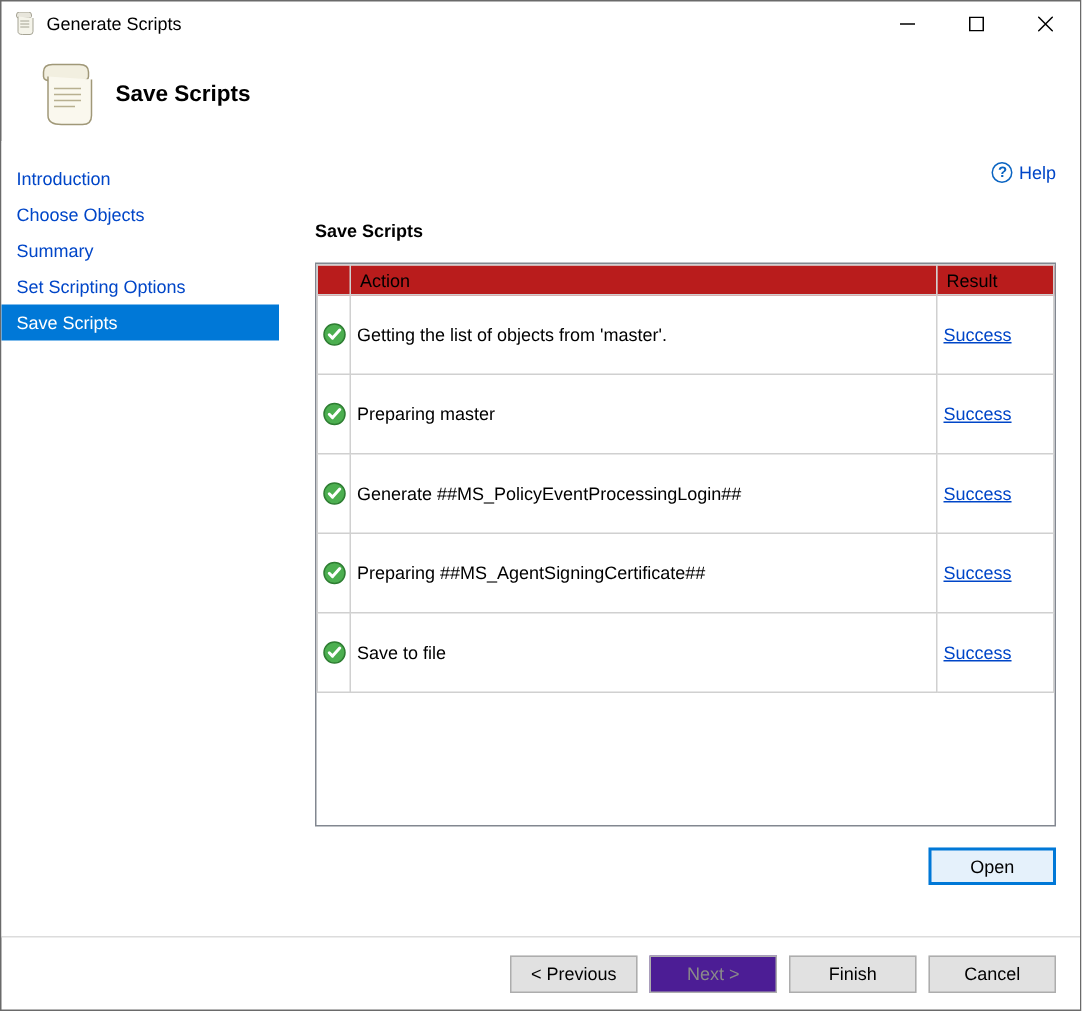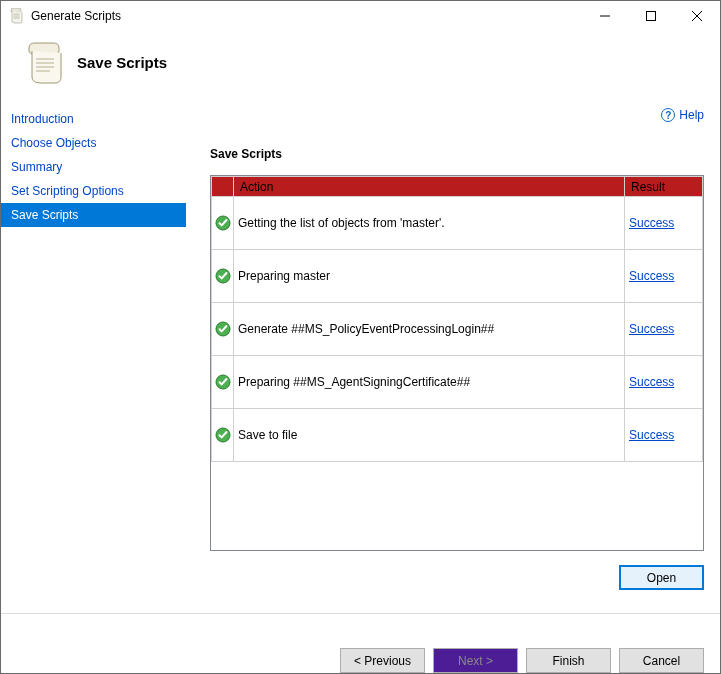--- a/index.html
+++ b/index.html
@@ -27,21 +27,21 @@
   table.results { border-collapse: collapse; width: 100%; table-layout: fixed; }
   table.results th { background: #b91c1c; border: 1px solid #d0d0d0; font-weight: normal; text-align: left; padding: 2px 6px; font-size: 12px; height: 20px; }
   table.results td { border: 1px solid #d0d0d0; padding: 19px 4px; font-size: 12px; height: 22px; vertical-align: middle; overflow: hidden; white-space: nowrap; text-overflow: ellipsis; }
   .col-icon { width: 22px; }
   .col-result { width: 78px; }
   .status-icon { width: 16px; height: 16px; display: block; margin: 0 auto; }
   .mid-buttons { display: flex; justify-content: flex-end; gap: 8px; margin-top: 14px; }
   .btn { min-width: 85px; height: 25px; font-size: 12px; background: #e1e1e1; border: 1px solid #adadad; cursor: pointer; padding: 0 10px; }
   .btn.default { border: 2px solid #0078d7; background: #e5f1fb; }
   .btn:disabled { color: #8a8a8a; background: #4c1d95; cursor: default; }
-  .footer { height: 60px; border-top: 1px solid #dcdcdc; display: flex; align-items: flex-end; justify-content: flex-end; gap: 8px; padding: 0 16px; }
+  .footer { height: 49px; border-top: 1px solid #dcdcdc; display: flex; align-items: center; justify-content: flex-end; gap: 8px; padding: 0 16px; }
 </style>
 </head>
 <body>
 
 <div class="window">
 
   <div class="titlebar">
     <span class="app-icon">
       <svg viewBox="0 0 16 16" width="16" height="16">
         <path d="M2 2 Q2 0 4 0 L10 0 Q12 0 12 2 L12 3 Q12 4 10 4 L4 4 Q2 4 2 3 Z" fill="#e8e6dc" stroke="#9c9a8a" stroke-width="0.6"></path>

